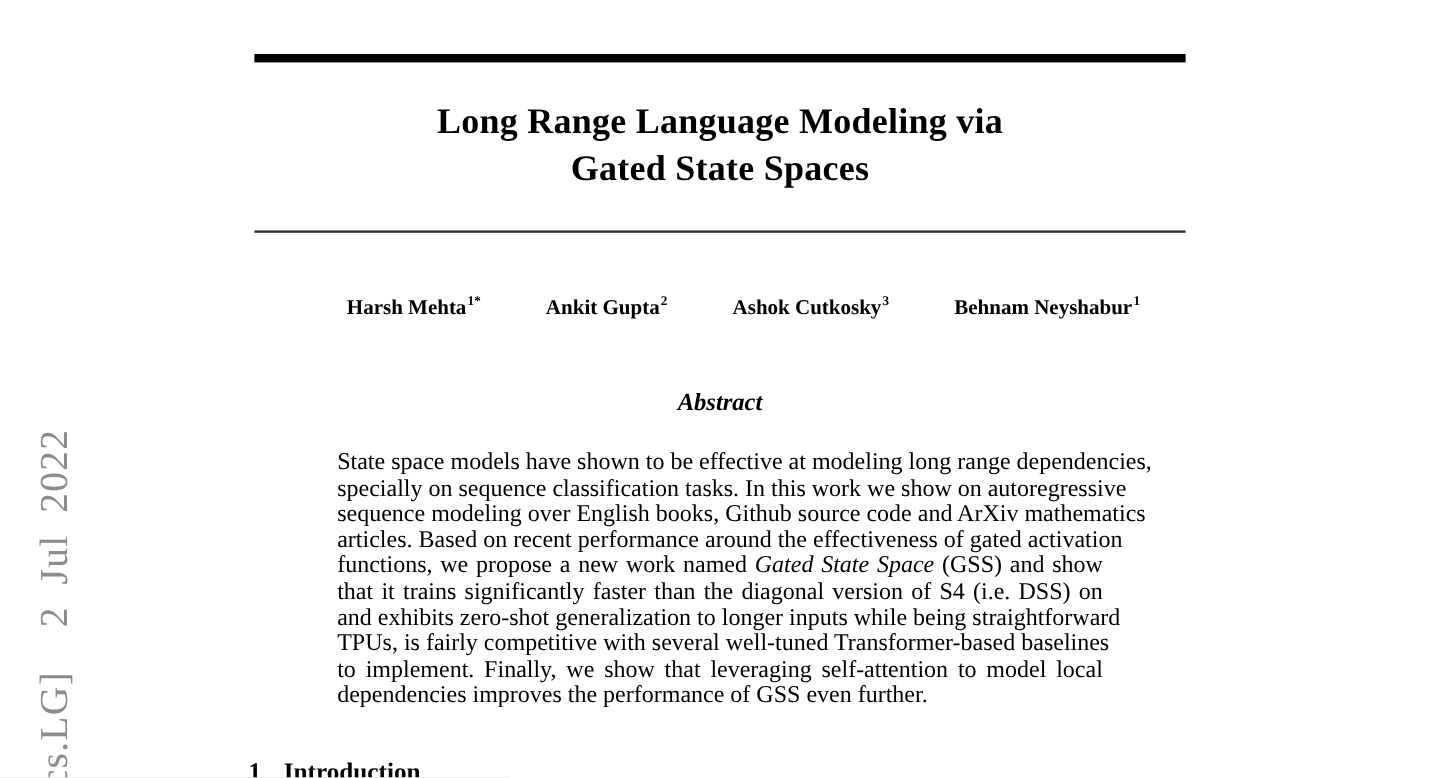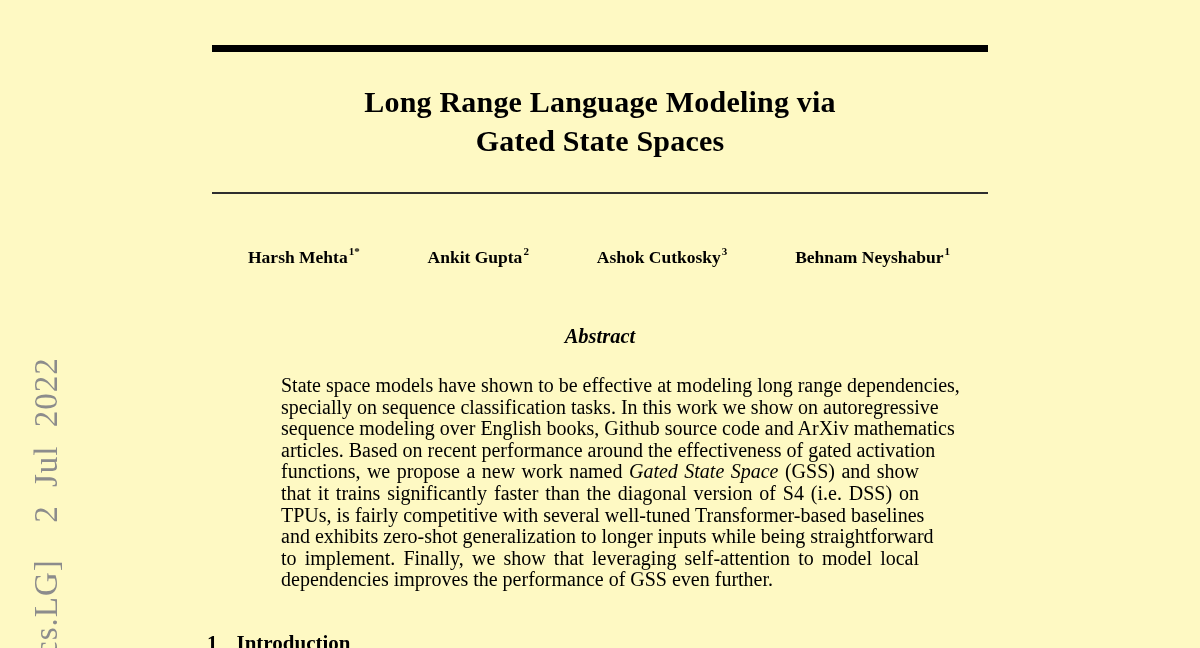--- a/index.html
+++ b/index.html
@@ -1,21 +1,21 @@
 <!DOCTYPE html>
 <html><head>
 <meta charset="utf-8">
 <style>
   * { margin: 0; padding: 0; box-sizing: border-box; }
   html, body { background: #e8e8e8; }
   .page {
     position: relative;
     width: 1200px;
     height: 648px;
-    background: #fef9c3;
+    background: #ffffff;
     overflow: hidden;
     font-family: "Liberation Serif", serif;
     color: #000000;
   }
   .rule-thick {
     position: absolute;
     left: 212px; top: 45px;
     width: 776px; height: 7px;
     background: #000000;
   }
@@ -40,20 +40,21 @@
     left: 248px; top: 246px;
     width: 701px;
     display: flex;
     justify-content: space-between;
     align-items: flex-start;
   }
   .author {
     font-size: 17.5px;
     font-weight: bold;
     white-space: nowrap;
+    margin-left: 41px;
   }
   .author sup {
     font-size: 11px;
     font-weight: bold;
     position: relative;
     top: -1px;
     left: 1px;
   }
   .abstract-heading {
     position: absolute;
@@ -127,22 +128,22 @@
 
   <div class="abstract-heading">Abstract</div>
 
   <div class="abstract-body">
     <div class="abs-line">State space models have shown to be effective at modeling long range dependencies,</div>
     <div class="abs-line">specially on sequence classification tasks. In this work we show on autoregressive</div>
     <div class="abs-line">sequence modeling over English books, Github source code and ArXiv mathematics</div>
     <div class="abs-line">articles. Based on recent performance around the effectiveness of gated activation</div>
     <div class="abs-line"><span>functions, we propose a new work named </span><span class="abs-italic">Gated State Space</span><span> (GSS) and show</span></div>
     <div class="abs-line">that it trains significantly faster than the diagonal version of S4 (i.e. DSS) on</div>
+    <div class="abs-line">and exhibits zero-shot generalization to longer inputs while being straightforward</div>
     <div class="abs-line">TPUs, is fairly competitive with several well-tuned Transformer-based baselines</div>
-    <div class="abs-line">and exhibits zero-shot generalization to longer inputs while being straightforward</div>
     <div class="abs-line">to implement. Finally, we show that leveraging self-attention to model local</div>
     <div class="abs-line last-line">dependencies improves the performance of GSS even further.</div>
   </div>
 
   <div class="section-heading">
     <span class="sec-num">1</span><span class="sec-title">Introduction</span>
   </div>
 
   <div class="arxiv-watermark">[cs.LG]&nbsp; 2 Jul 2022</div>
 

